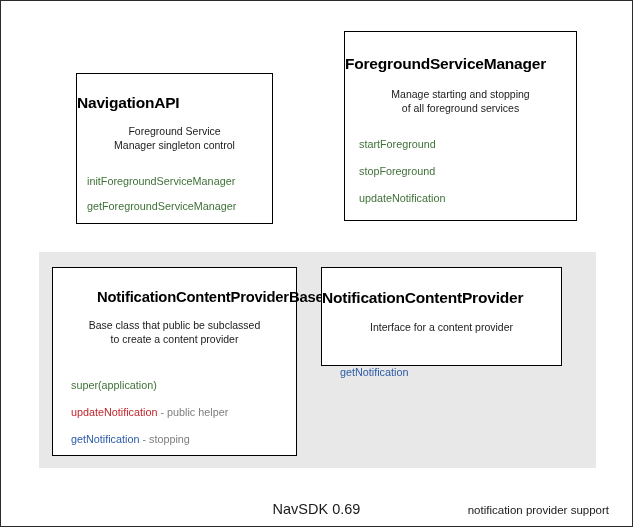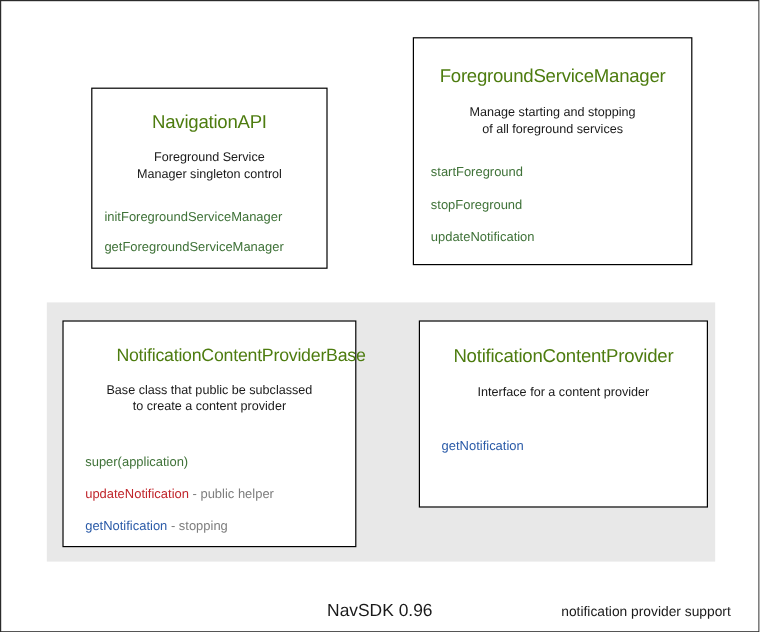--- a/index.html
+++ b/index.html
@@ -22,24 +22,24 @@
   }
 
   
   .class-box {
     position: absolute;
     background: #ffffff;
     border: 1.6px solid #000000;
     box-sizing: border-box;
   }
   .class-title {
-    text-align: center;
-    color: #4d7c0f;
+    text-align: left;
+    color: #000000;
     font-size: 15.5px;
-    font-weight: 400;
+    font-weight: 700;
     letter-spacing: -0.2px;
     white-space: nowrap;
   }
   .class-desc {
     text-align: center;
     color: #1a1a1a;
     font-size: 10.5px;
     line-height: 13.5px;
     font-weight: 400;
   }
@@ -93,21 +93,21 @@
 
   #group-panel { left: 38px; top: 251px; width: 557px; height: 216px; }
   #group-label { right: 23px; bottom: 10px; text-align: right; }
 
   #box-notification-content-provider-base { left: 51px; top: 266px; width: 245px; height: 189px; }
   #box-notification-content-provider-base .class-title { margin-top: 21px; font-size: 14.8px; padding-left: 44px; }
   #box-notification-content-provider-base .class-desc  { margin-top: 14px; }
   #box-notification-content-provider-base .member-list { margin-top: 32px; padding-left: 18px; }
   #box-notification-content-provider-base .member + .member { margin-top: 13px; }
 
-  #box-notification-content-provider { left: 348px; top: 266px; width: 241px; height: 156px; }
+  #box-notification-content-provider { left: 320px; top: 266px; width: 241px; height: 99px; }
   #box-notification-content-provider .class-title { margin-top: 21px; }
   #box-notification-content-provider .class-desc  { margin-top: 14px; }
   #box-notification-content-provider .member-list { margin-top: 30px; padding-left: 18px; }
 
   #footer-label { left: 0; top: 500px; }
 </style>
 </head>
 <body>
 
 <div id="canvas">
@@ -174,15 +174,15 @@
     <div class="class-desc">
       <div>Interface for a content provider</div>
     </div>
     <div class="member-list">
       <div class="member">
         <span class="m-blue">getNotification</span><span class="m-note"></span>
       </div>
     </div>
   </div>
 
-  <div id="footer-label">NavSDK 0.96</div>
+  <div id="footer-label">NavSDK 0.69</div>
 
 </div>
 
 </body></html>

